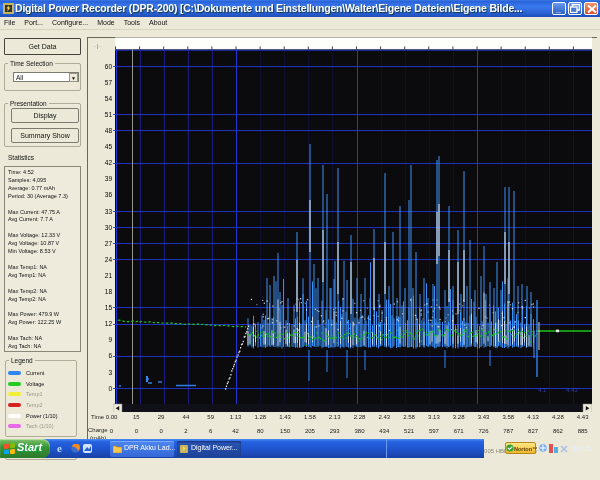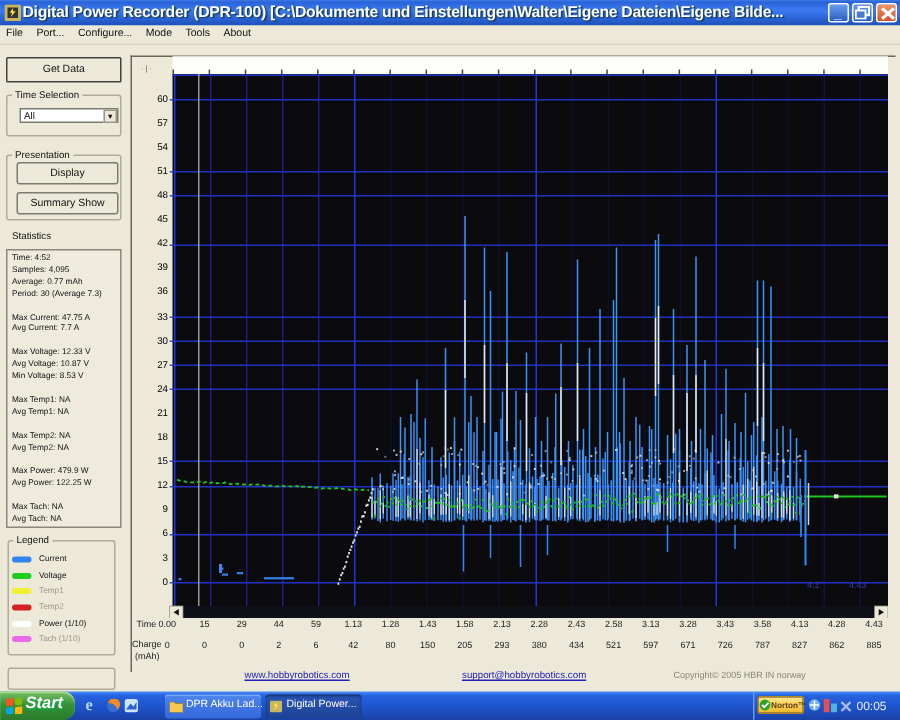--- a/index.html
+++ b/index.html
@@ -16,21 +16,21 @@
 .sw{width:13px;height:4px;border-radius:2px;margin-right:5px}
 .leg span{font-size:5.5px;color:#111}
 .leg span.off{color:#9a968a}
 </style></head><body>
 <div class="titlebar">
  <svg width="11" height="11" style="position:absolute;left:3px;top:3px">
       <rect width="11" height="11" rx="1" fill="#c8b560"></rect>
       <rect x="2" y="2" width="7" height="7" fill="#333"></rect>
       <path d="M5.5 2.5l-2 3h1.6l-1 3 3.4-4H5.8z" fill="#ffe14a"></path>
     </svg>
- <div class="title">Digital Power Recorder (DPR-100) [C:\Dokumente und Einstellungen\Walter\Eigene Dateien\Eigene Bilde...</div>
+ <div class="title">Digital Power Recorder (DPR-200) [C:\Dokumente und Einstellungen\Walter\Eigene Dateien\Eigene Bilde...</div>
  <div class="tbtn" style="right:34px;background:linear-gradient(#6a9af0,#2c60c0)">
       <span style="position:absolute;left:3px;top:1px;font-weight:bold">_</span>
     </div>
  <div class="tbtn" style="right:18px;background:linear-gradient(#6a9af0,#2c60c0)">
       <svg width="10" height="9" style="position:absolute;left:1px;top:1px">
         <rect x="2.5" y="0.5" width="7" height="5.5" fill="none" stroke="#fff" stroke-width="1.6"></rect>
         <rect x="0.5" y="3" width="6.5" height="5.5" fill="#4a7ad0" stroke="#fff" stroke-width="1.3"></rect>
       </svg>
     </div>
  <div class="tbtn" style="right:2px;background:linear-gradient(#f0946a,#d9512d)">
@@ -441,21 +441,21 @@
     <line x1="426.0" y1="285.0" x2="426.0" y2="313.0" stroke="#cfd6dc" stroke-width="1"></line>
     <text x="425" y="355" font-size="6" fill="#3344cc" fill-opacity="0.85" font-family="Liberation Sans, sans-serif">4.1'</text>
     <text x="453" y="355" font-size="6" fill="#3344cc" fill-opacity="0.85" font-family="Liberation Sans, sans-serif">4.43</text>
     <rect x="0" y="367" width="479" height="8.5" fill="#101018"></rect>
     <rect x="0" y="367" width="9" height="8.5" fill="#ece9d8" stroke="#888" stroke-width="0.5"></rect>
     <rect x="470" y="367" width="9" height="8.5" fill="#ece9d8" stroke="#888" stroke-width="0.5"></rect>
     <path d="M6.2 369l-3.5 2.2 3.5 2.2z" fill="#111"></path>
     <path d="M472.8 369l3.5 2.2 -3.5 2.2z" fill="#111"></path>
   </svg>
 
-<div style="position:absolute;left:0;top:461px;width:600px;height:19px;background:linear-gradient(180deg,#4b8df8 0%,#2663e0 14%,#1f55cf 50%,#1941a5 100%)">
+<div style="position:absolute;left:0;top:439px;width:484px;height:19px;background:linear-gradient(180deg,#4b8df8 0%,#2663e0 14%,#1f55cf 50%,#1941a5 100%)">
  <div style="position:absolute;left:0;top:0;width:50px;height:19px;background:linear-gradient(180deg,#7ec268 0%,#379237 45%,#2a7a2a 100%);border-radius:0 8px 8px 0;box-shadow:inset 0 1px 1px #b8e0a0">
    <svg width="11" height="11" style="position:absolute;left:4px;top:4px">
         <g transform="skewY(-6)">
           <rect x="0" y="1" width="5" height="5" rx="1" fill="#f35325"></rect>
           <rect x="6" y="1" width="5" height="5" rx="1" fill="#81bc06"></rect>
           <rect x="0" y="7" width="5" height="5" rx="1" fill="#05a6f0"></rect>
           <rect x="6" y="7" width="5" height="5" rx="1" fill="#ffba08"></rect>
         </g>
       </svg>
    <span style="position:absolute;left:17px;top:2px;color:#fff;font-size:11px;font-weight:bold;font-style:italic;text-shadow:1px 1px 1px #1a4">Start</span>

